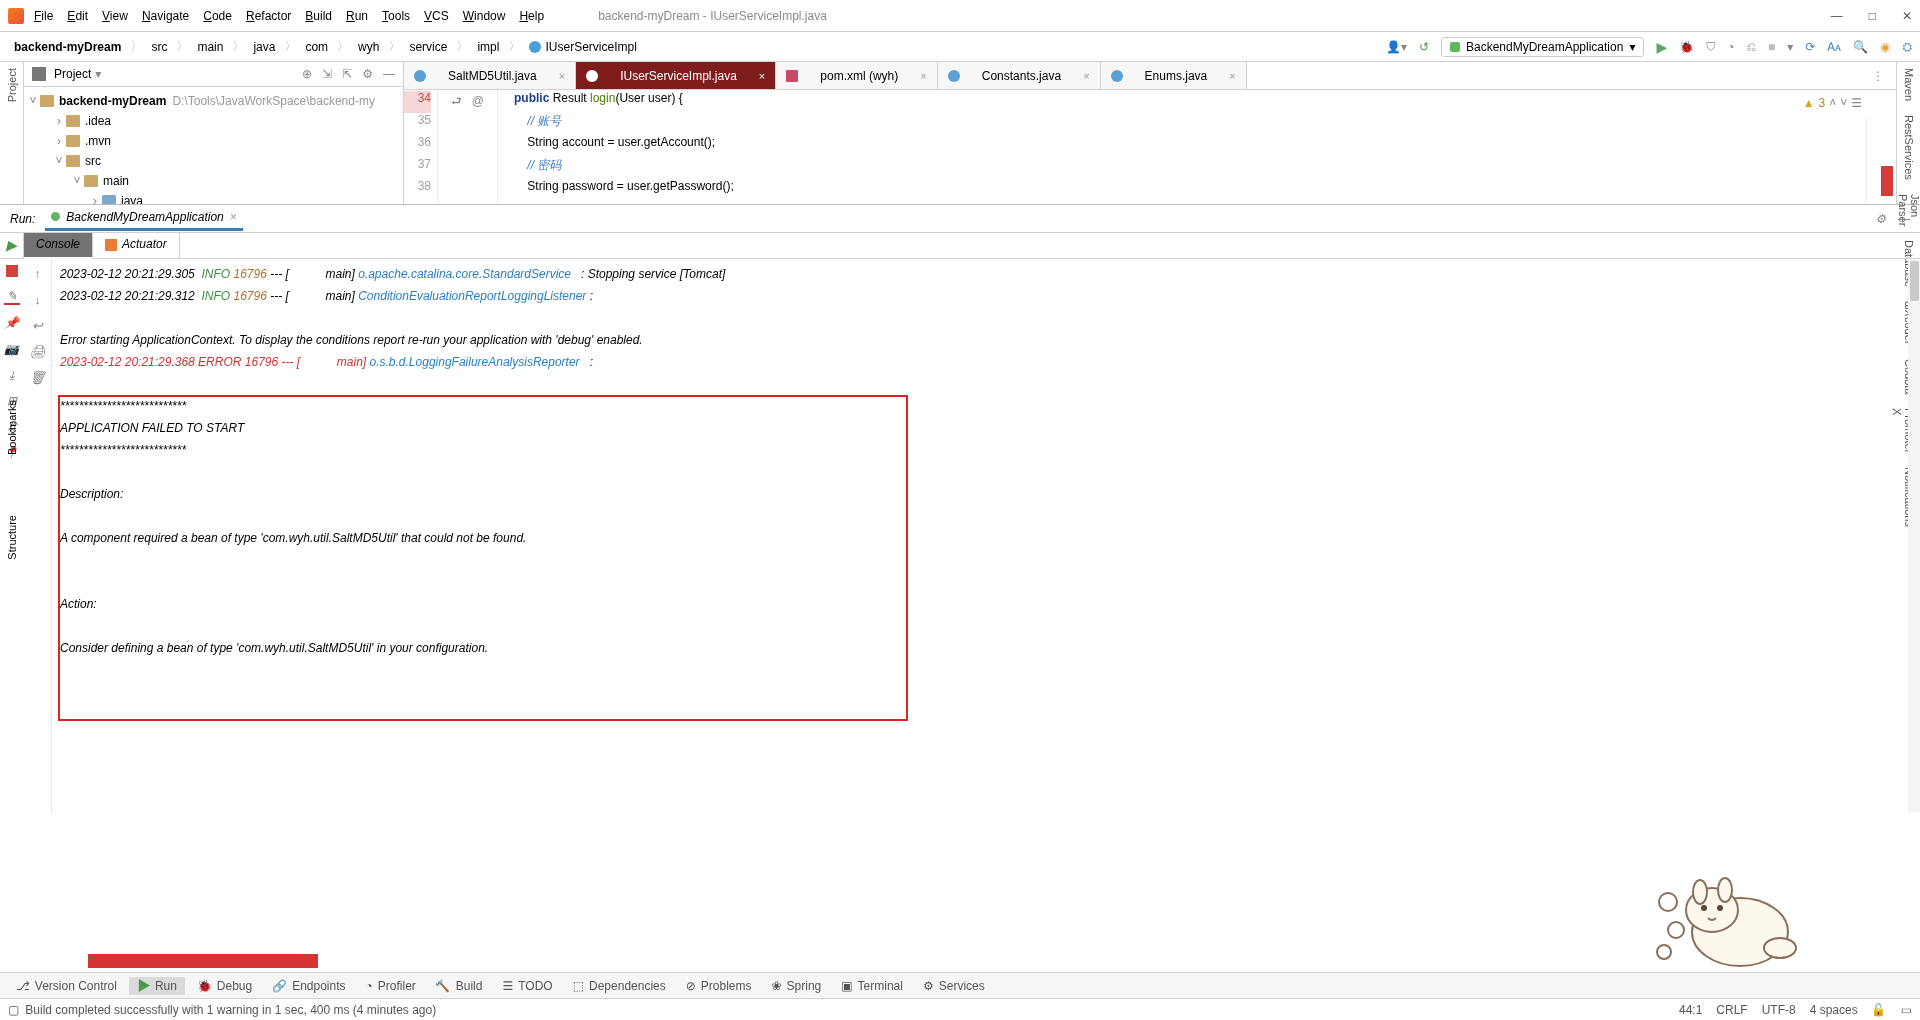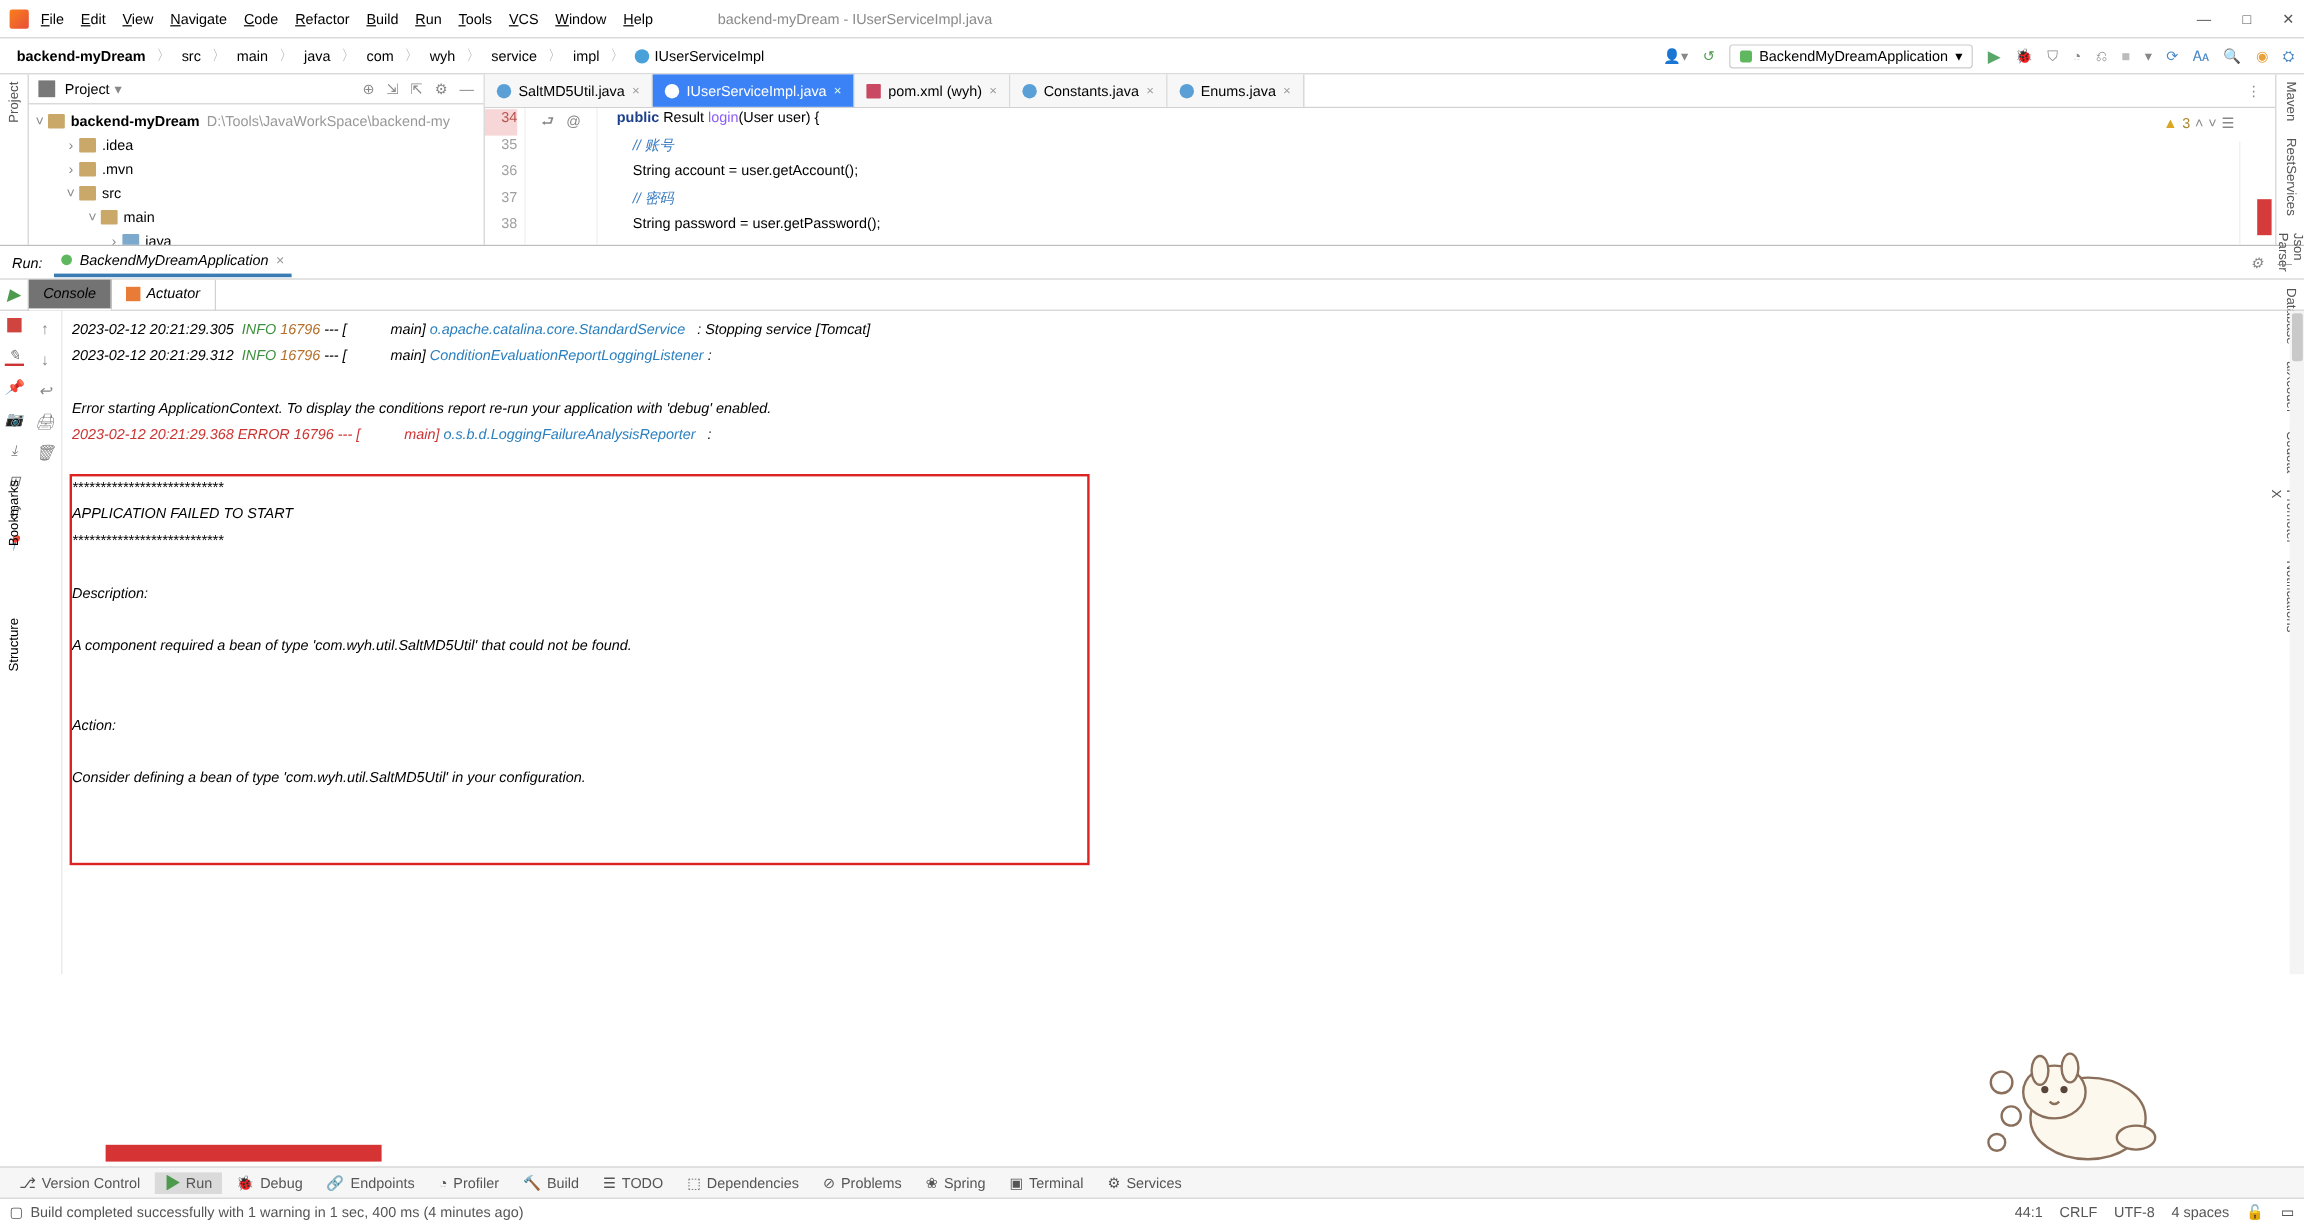--- a/index.html
+++ b/index.html
@@ -30,39 +30,39 @@
 .projhead .ph-tools { margin-left:auto; display:flex; gap:10px; color:#888;}
 .tree { padding:4px 2px; overflow:hidden; font-size:12.5px;}
 .tree-row { display:flex; align-items:center; height:20px; white-space:nowrap;}
 .tw { display:inline-block; width:14px; text-align:center; color:#888;}
 .fld-icon { width:14px;height:12px;background:#c9a86a;display:inline-block;margin-right:5px;border-radius:1px;}
 .fld-icon.blue { background:#7da9cc;}
 .tree .bold { font-weight:bold;}
 .tree .path { color:#999; margin-left:6px;}
 .editor { flex:1; display:flex; flex-direction:column; position:relative;}
 .tabs { display:flex; height:28px; border-bottom:1px solid #d1d1d1; align-items:stretch;}
-.tab { display:flex; align-items:center; padding:0 10px; border-right:1px solid #d1d1d1; gap:6px; background:#f7f7f7;justify-content:flex-end;}
-.tab.active { background:#3b82f6; color:#fff;}
+.tab { display:flex; align-items:center; padding:0 10px; border-right:1px solid #d1d1d1; gap:22px; background:#f7f7f7;justify-content:flex-end;}
+.tab.active { background:#7f1d1d; color:#fff;}
 .tab .ticon { width:12px;height:12px;border-radius:50%; background:#5aa0d6; display:inline-block;}
 .tab.active .ticon { background:#fff;}
 .tab .ticon.maven { background:#c94863; border-radius:1px;}
 .tab .x { color:#999; font-size:11px;}
 .tab.active .x { color:#dfe;}
 .tabs .more { margin-left:auto; padding:0 12px; display:flex; align-items:center; color:#888;}
 .codearea { display:flex; flex:1; font-family:Consolas,monospace; font-size:14px; position:relative; overflow:hidden;}
 .gutter-a { width:34px; text-align:right; padding:1px 6px 0 0; color:#a0a0a0; border-right:1px solid #eee;}
 .gutter-a div { height:22px;}
 .gutter-a .hl { background:#f6d6d6; color:#b85450;}
 .gutter-b { width:60px; border-right:1px solid #eee; display:flex; justify-content:center; padding-top:2px;}
 .code { padding:1px 0 0 16px;}
 .code .ln { height:22px; white-space:pre;}
 .kw { color:#1c3f8b; font-weight:bold;}
 .cmt { color:#9a9a9a; font-style:italic;}
 .cmt.zh { color:#3a7cc2;}
-.mth { color:#8b5cf6;}
+.mth { color:#4d7c0f;}
 .warn-badge { position:absolute; top:6px; right:34px; display:flex; align-items:center; gap:4px; color:#a7882d; font-size:12px;}
 .warn-badge .tri { color:#d9a720;}
 .minimap { position:absolute; right:0; top:28px; bottom:0; width:30px; border-left:1px solid #eee;}
 .minimap .redbar { position:absolute; right:3px; top:48px; width:12px; height:30px; background:#d63b3b;}
 .right-strip { width:24px; border-left:1px solid #d1d1d1; display:flex; flex-direction:column; align-items:center; padding-top:6px; gap:14px;}
 .right-strip .vlabel { writing-mode:vertical-rl; font-size:11px; color:#555;}
 .runpanel { border-top:1px solid #bdbdbd; display:flex; flex-direction:column; height:608px;font-style:italic;}
 .runhead { height:28px; display:flex; align-items:center; padding:0 10px; border-bottom:1px solid #d1d1d1;}
 .runhead .rc-tab { border-bottom:3px solid #3b7cb3; padding:3px 6px 4px; display:flex; align-items:center; gap:6px;}
 .runhead .tools { margin-left:auto; display:flex; gap:12px; color:#888;}

